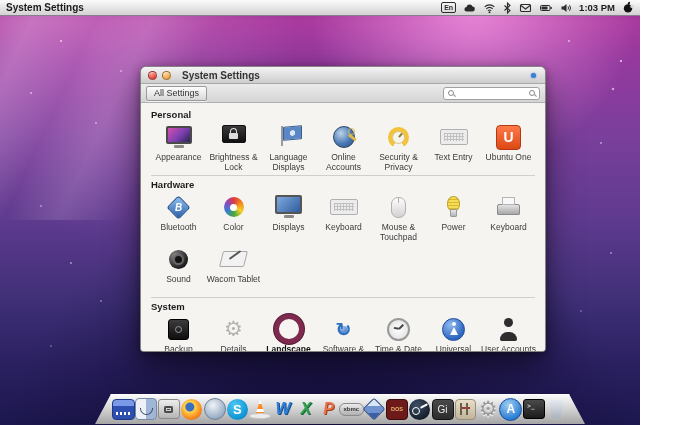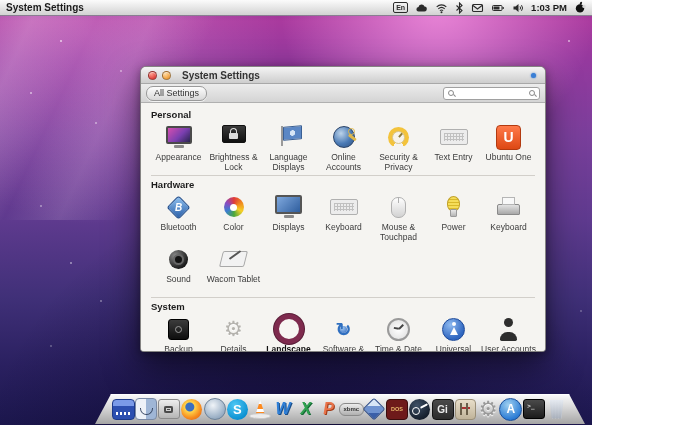--- a/index.html
+++ b/index.html
@@ -1,20 +1,20 @@
 <!DOCTYPE html>
 <html><head>
 <meta charset="utf-8">
 <style>
   * { margin:0; padding:0; box-sizing:border-box; }
   html,body { width:680px; height:425px; overflow:hidden; }
   body { font-family:"Liberation Sans","DejaVu Sans",sans-serif; }
 
   
-  .desktop{ position:relative; width:592px; height:425px; overflow:hidden;
+  .desktop{ position:relative; width:640px; height:425px; overflow:hidden;
     background:
       radial-gradient(circle at 74% 1%, rgba(255,160,235,.75), rgba(255,160,235,0) 26%),
       radial-gradient(circle at 15% 8%, rgba(255,200,250,.28), rgba(255,200,250,0) 30%),
       radial-gradient(circle at 50% 120%, rgba(8,4,38,.75), rgba(8,4,38,0) 55%),
       linear-gradient(180deg,#8e2f8c 0%,#a93a9e 5%,#95399e 14%,#7a3f9b 32%,#5e3a8e 52%,#403078 70%,#2a2060 86%,#1c174e 100%);
   }
   .stars{ position:absolute; top:0; left:0; width:2px; height:2px; border-radius:50%; background:transparent;
     box-shadow: 60px 40px 0 0 rgba(255,255,255,.7), 95px 122px 0 0 rgba(255,255,255,.5),
       40px 205px 0 0 rgba(255,255,255,.45), 620px 60px 0 0 rgba(255,255,255,.8),
       600px 142px 0 0 rgba(255,255,255,.5), 612px 88px 1px 0 rgba(255,255,255,.9),
@@ -47,21 +47,21 @@
   .tl-btn{ width:9px; height:9px; border-radius:50%; margin-right:5px; border:1px solid rgba(0,0,0,.35);
     box-shadow:inset 0 1px 1px rgba(255,255,255,.6); }
   .tl-close{ background:radial-gradient(circle at 35% 30%,#ff9a8a,#e0443e 70%); }
   .tl-min{ background:radial-gradient(circle at 35% 30%,#ffd9a0,#f0a03c 70%); }
   .win-title{ font-size:10px; font-weight:bold; color:#333; margin-left:6px; }
   .tl-dot{ position:absolute; right:9px; top:6px; width:5px; height:5px; border-radius:50%;
     background:#3a7fd5; box-shadow:0 0 2px #3a7fd5; }
   .wtoolbar{ height:19px; background:linear-gradient(#ececec,#d4d4d4); border-bottom:1px solid #b0b0b0;
     display:flex; align-items:center; padding:0 5px; }
   .btn-allsettings{ font-size:9px; color:#333; background:linear-gradient(#fdfdfd,#d8d8d8);
-    border:1px solid #9a9a9a; border-radius:7px; padding:1px 7px 2px; box-shadow:0 1px 0 rgba(255,255,255,.7); }
+    border:1px solid #9a9a9a; border-radius:2px; padding:1px 7px 2px; box-shadow:0 1px 0 rgba(255,255,255,.7); }
   .searchbox{ margin-left:auto; width:97px; height:13px; background:#fff; border:1px solid #a0a0a0;
     border-radius:3px; display:flex; align-items:center; padding:0 3px; }
   .mag{ position:relative; width:8px; height:8px; flex:0 0 auto; }
   .mag::before{ content:""; position:absolute; left:1px; top:1px; width:4px; height:4px;
     border:1px solid #8a8a8a; border-radius:50%; }
   .mag::after{ content:""; position:absolute; left:5.5px; top:5.5px; width:3px; height:1px;
     background:#8a8a8a; transform:rotate(45deg); }
   .searchbox input{ flex:1; border:none; outline:none; font-size:9px; min-width:0; background:transparent; }
 
   
@@ -223,21 +223,21 @@
   .d-virtualbox::before{ width:14px; height:14px; border-radius:2px; transform:rotate(45deg);
     background:linear-gradient(135deg,#d8e6f6 0 34%,#6f93d0 34% 68%,#3a5fa8 68%); border:1px solid #2d4d8a; }
   .d-dosbox::before{ width:20px; height:19px; border-radius:4px; background:#6e1a1a; border:1px solid #3a0d0d; }
   .d-dosbox .glyph{ font-size:5.5px; font-weight:bold; color:#e8b86a; }
   .d-steam::before{ width:21px; height:21px; border-radius:50%;
     background:radial-gradient(circle at 38% 30%, #3e5066, #141d2a 75%); }
   .d-steam::after{ width:6px; height:6px; border:1.5px solid #fff; border-radius:50%; left:4px; top:10px; }
   .d-steam .glyph{ position:absolute; width:8px; height:2px; background:#fff; border-radius:1px;
     right:3px; top:8px; transform:rotate(-28deg); }
   .d-gimp::before{ width:20px; height:19px; border-radius:4px; background:linear-gradient(#4a4a4a,#2c2c2c); border:1px solid #141414; }
-  .d-gimp .glyph{ font-size:10px; font-weight:bold; color:#ececec; }
+  .d-gimp .glyph{ font-size:10px; font-weight:normal; color:#ececec; }
   .d-audio-mixer::before{ width:19px; height:19px; border-radius:4px; border:1px solid #9a8f78;
     background:linear-gradient(#e8dec9,#c0b49a); }
   .d-audio-mixer::after{ width:10px; height:12px;
     background:repeating-linear-gradient(90deg,#6a5f4a 0 2px,transparent 2px 6px),
       linear-gradient(transparent 0 4px, #a33 4px 6px, transparent 6px); }
   .d-system-settings .glyph{ font-size:21px; color:#9a9a9a; text-shadow:0 1px 1px #fff;
     font-family:"DejaVu Sans",sans-serif; }
   .d-app-store::before{ width:21px; height:21px; border-radius:50%; border:1px solid #1a4f9a;
     background:radial-gradient(circle at 40% 28%, #9fd0f0, #2f7fd6 70%, #1a5faf); }
   .d-app-store .glyph{ color:#fff; font-weight:bold; font-size:12px; }

